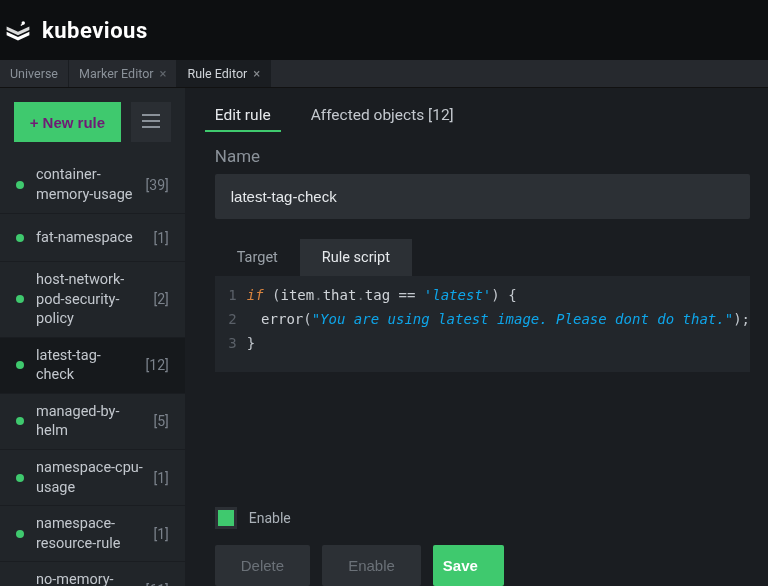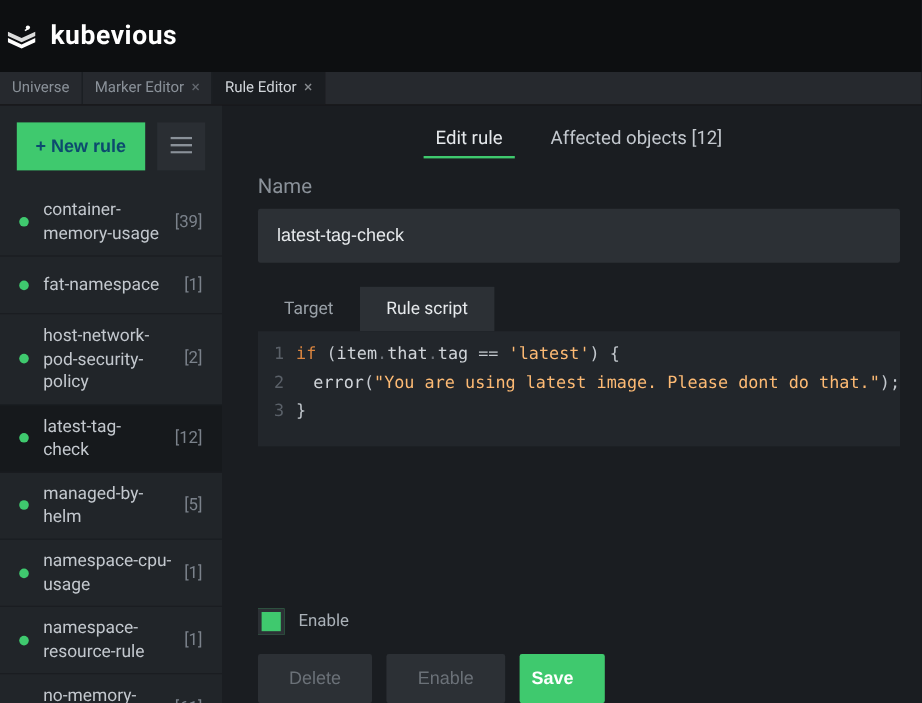--- a/index.html
+++ b/index.html
@@ -75,21 +75,21 @@
     }
     .sidebar-actions {
       display: flex;
       align-items: center;
       padding: 14px 14px 14px 14px;
       gap: 10px;
     }
     .new-rule-btn {
       flex: 1;
       background: #3fc96e;
-      color: #0c4a6e;
+      color: #701a75;
       border: none;
       height: 40px;
       font-size: 15px;
       font-weight: 600;
       cursor: pointer;
       display: flex;
       align-items: center;
       justify-content: center;
     }
     .burger-btn {
@@ -145,21 +145,20 @@
       background: #1a1d21;
       display: flex;
       flex-direction: column;
       padding: 18px 18px 18px 30px;
       position: relative;
     }
     .editor-tabs {
       display: flex;
       gap: 40px;
       margin-bottom: 16px;
-      justify-content: center;
     }
     .editor-tab {
       color: #c3c8ce;
       font-size: 15.5px;
       padding-bottom: 6px;
       cursor: pointer;
       position: relative;
     }
     .editor-tab.active {
       color: #e6e9ec;
@@ -214,24 +213,24 @@
       display: flex;
     }
     .line-no {
       width: 32px;
       text-align: right;
       padding-right: 10px;
       color: #5a6068;
       user-select: none;
     }
     .code-content { white-space: pre; }
-    .tk-kw { color: #d9843f; }
+    .tk-kw { color: #d9843f; font-style: italic; }
     .tk-prop { color: #d0d4d9; }
     .tk-dot { color: #6b7178; }
-    .tk-str { color: #fdba74; }
+    .tk-str { color: #0ea5e9; font-style: italic; }
     .tk-paren { color: #c3c8ce; }
     .tk-punct { color: #c3c8ce; }
     .tk-fn { color: #d0d4d9; }
     .tk-ind { display:inline-block; width: 1.7ch; }
     
     .footer-row {
       margin-top: auto;
     }
     .enable-row {
       display: flex;

